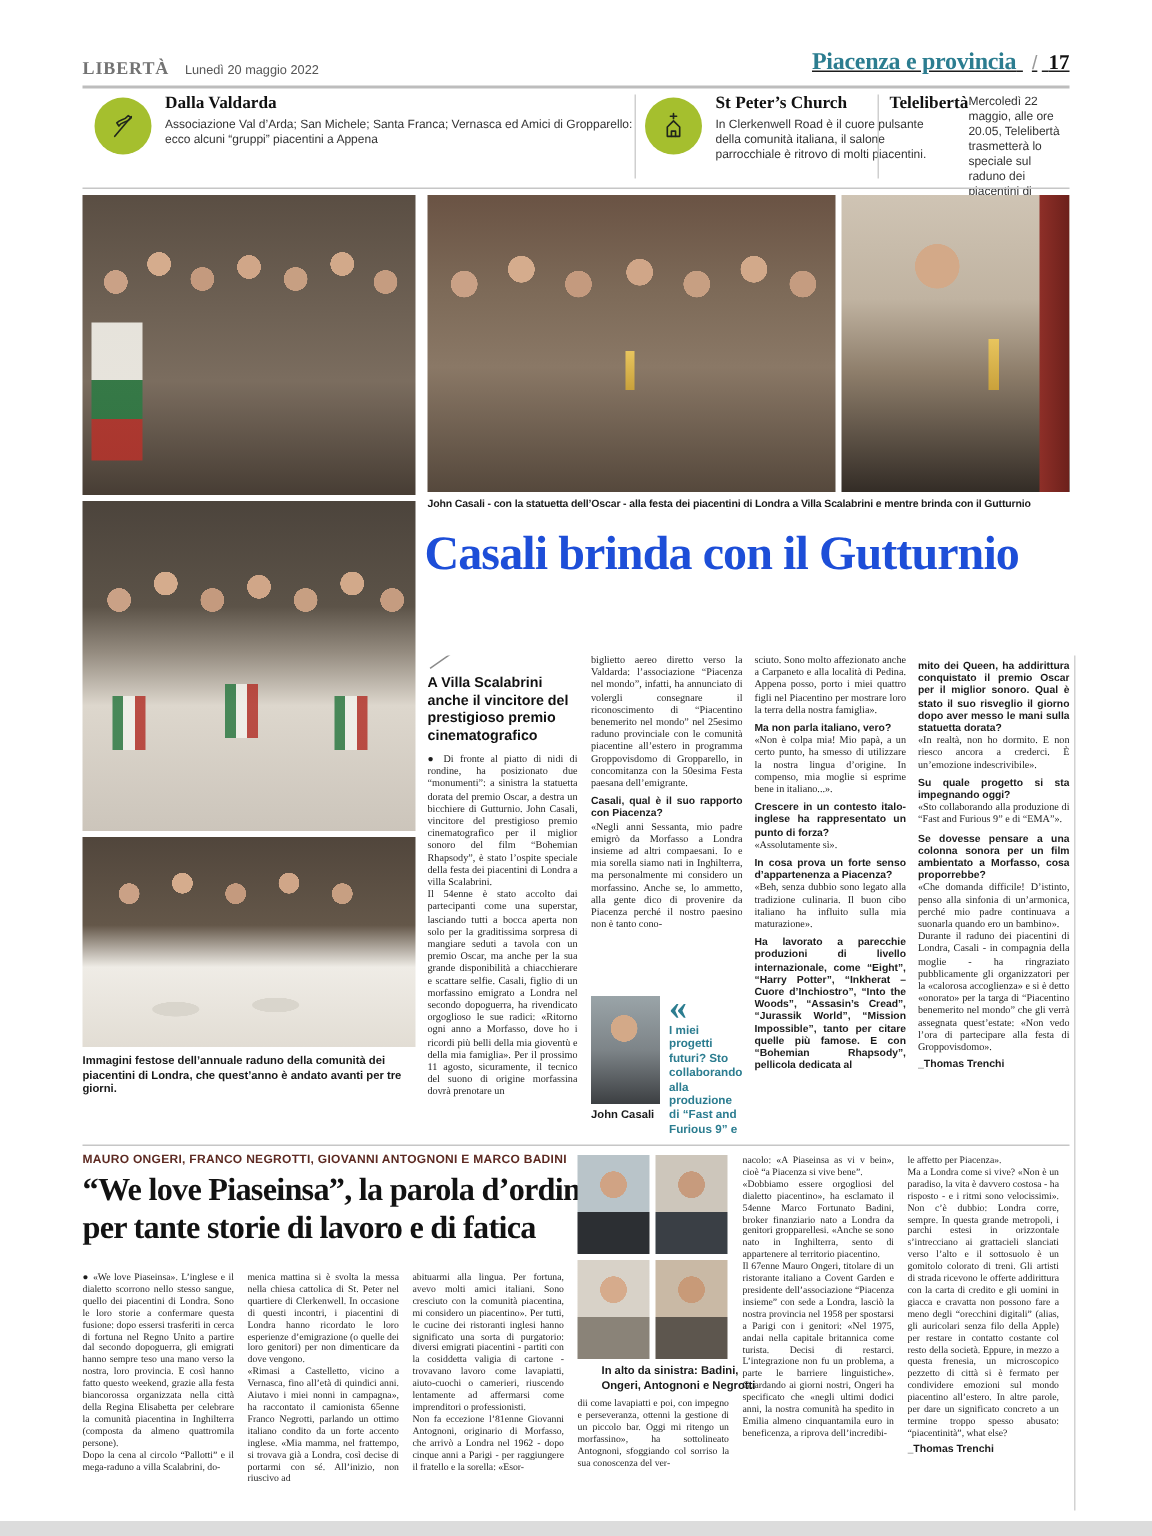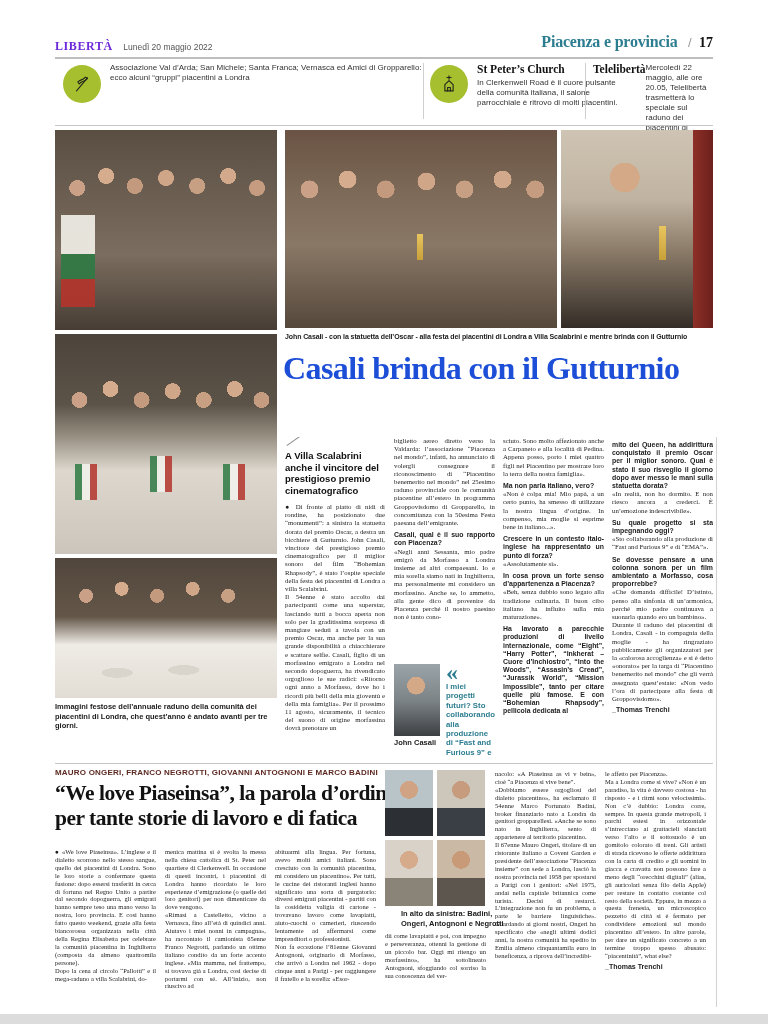--- a/index.html
+++ b/index.html
@@ -1,22 +1,22 @@
 <!DOCTYPE html>
 <html style="--accent-teal: #2c7d90; --brief-green: #a5bf2e; --kicker-red: #5d2a22; --gold: #c9a13b;"><head>
 <meta charset="utf-8">
 <style>
   html,body{margin:0;padding:0;background:#ffffff;}
   .page{position:relative;width:768px;height:1024px;background:#fff;overflow:hidden;
         font-family:"Liberation Sans",sans-serif;color:#1c1c1c;}
   
   .masthead{position:absolute;left:55px;top:36px;width:658px;height:20px;}
-  .brand{font:bold 12px "Liberation Serif",serif;letter-spacing:.6px;color:#6d28d9;}
+  .brand{font:bold 12px "Liberation Serif",serif;letter-spacing:.6px;color:#737373;}
   .mdate{font:8.5px "Liberation Sans",sans-serif;color:#555;margin-left:6px;}
-  .mh-right{position:absolute;right:0;top:-3px;}
+  .mh-right{position:absolute;right:0;top:-3px;text-decoration:underline;}
   .msection{font:bold 16px "Liberation Serif",serif;color:var(--accent-teal,#2c7d90);letter-spacing:-.2px;}
   .mslash{font:13px "Liberation Sans",sans-serif;color:#999;margin:0 3px 0 6px;}
   .mpage{font:bold 14px "Liberation Serif",serif;color:#111;}
   .hrule{position:absolute;left:55px;width:658px;background:#c6c6c6;height:1px;}
   .hr-head{top:57px;height:2px;background:#bdbdbd;}
   .hr-briefs{top:125px;}
   .hr-bottom{top:763px;}
   
   .briefs{position:absolute;left:55px;top:63px;width:658px;height:58px;}
   .brief{position:absolute;top:0;height:58px;display:flex;align-items:flex-start;}
@@ -150,21 +150,22 @@
 
   <div class="briefs">
     <div class="brief b1">
       <div class="bicon">
         <svg viewBox="0 0 32 32">
             <line x1="8" y1="26" x2="24" y2="7"></line>
             <path d="M12 16 C15 11 19 14 24 8 L21 6 C17 11 14 9 10 13 Z"></path>
           </svg>
       </div>
       <div class="btext">
-        <div class="bbody">Associazione Val d’Arda; San Michele; Santa Franca; Vernasca ed Amici di Gropparello: ecco alcuni “gruppi” piacentini a Londra</div>
+        <div class="btitle">Dalla Valdarda</div>
+        <div class="bbody">Associazione Val d’Arda; San Michele; Santa Franca; Vernasca ed Amici di Gropparello: ecco alcuni “gruppi” piacentini a Appena</div>
       </div>
     </div>
     <div class="bsep s1"></div>
     <div class="brief b2">
       <div class="bicon">
         <svg viewBox="0 0 32 32">
             <path d="M16 4 v5 M13 6.5 h6"></path>
             <path d="M10 26 v-9 l6 -6 l6 6 v9 z"></path>
             <path d="M14 26 v-5 h4 v5"></path>
           </svg>

